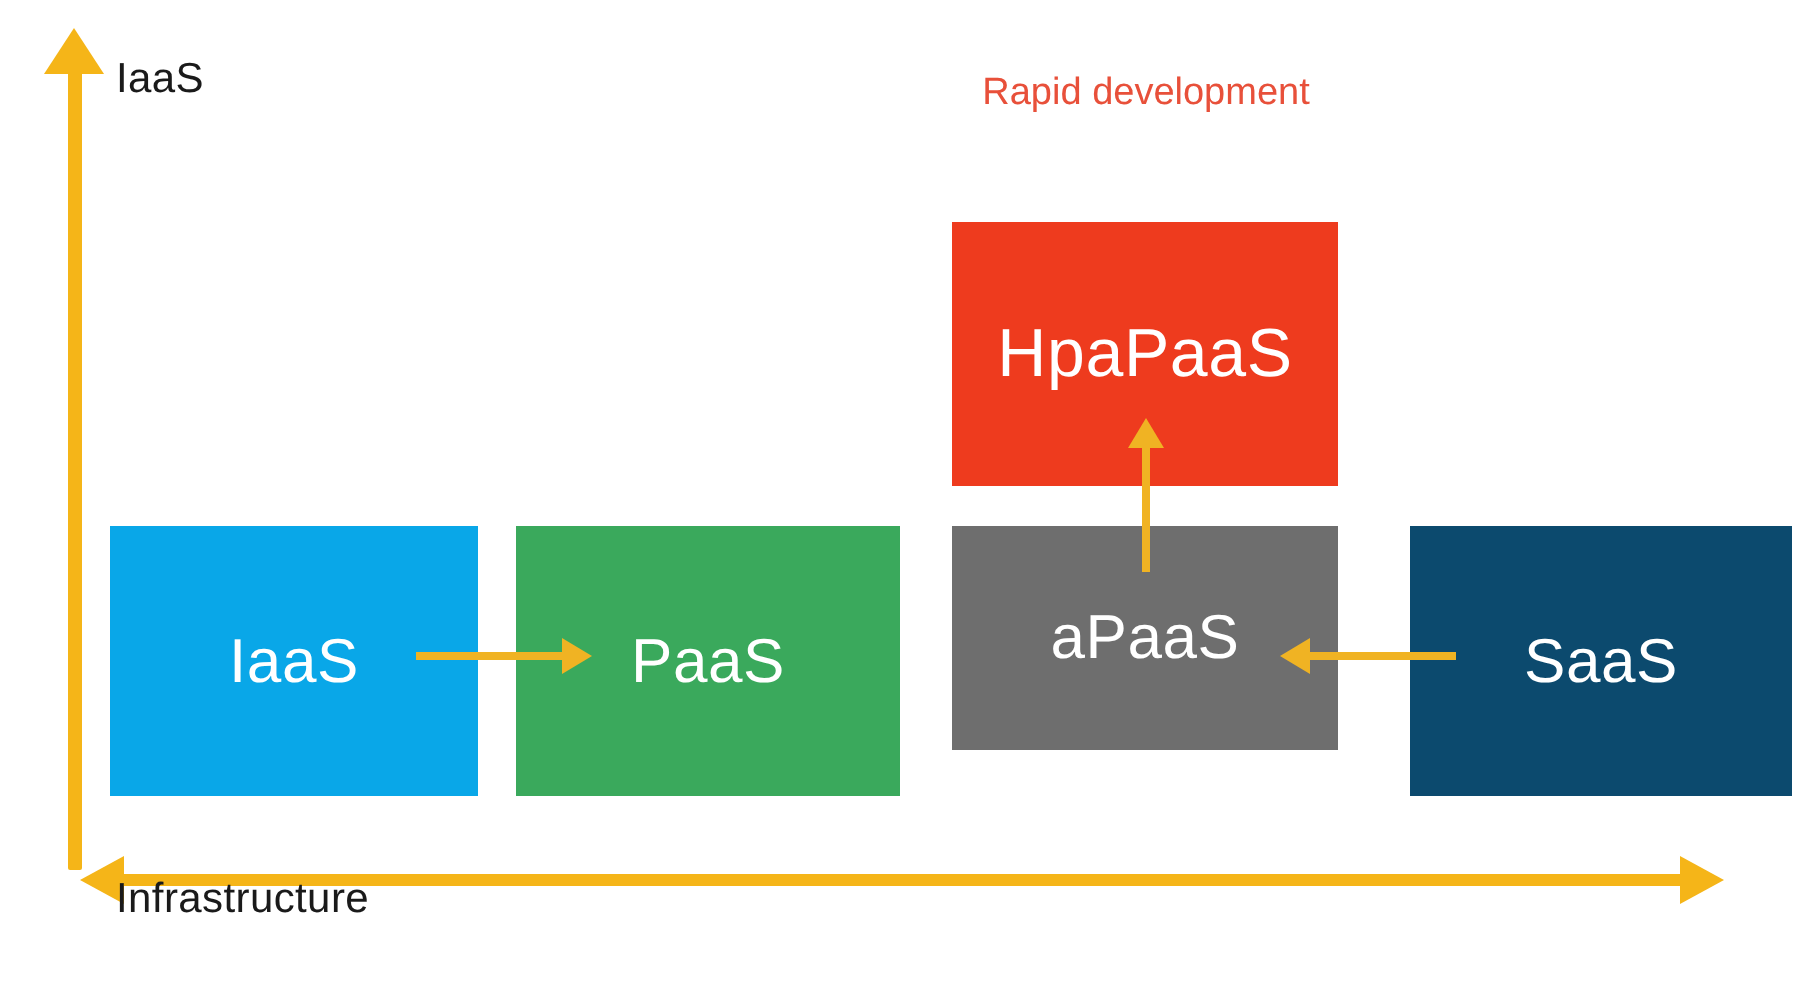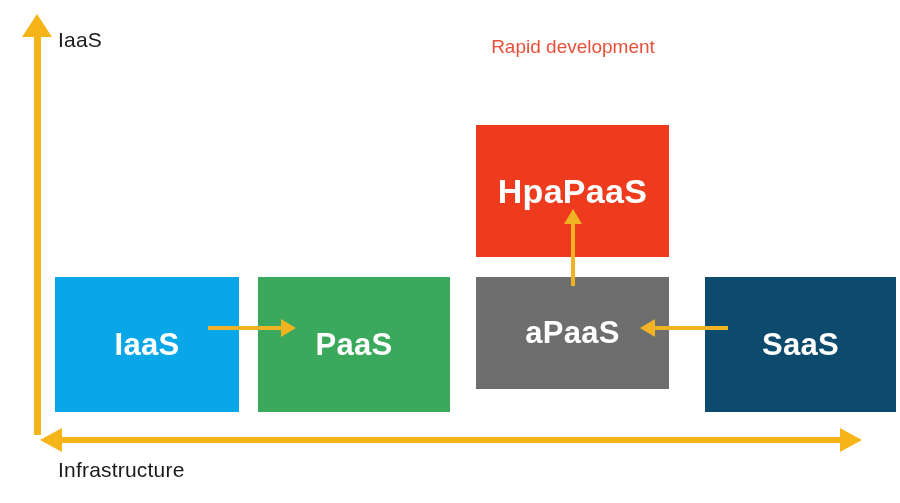--- a/index.html
+++ b/index.html
@@ -71,34 +71,33 @@
 
   
   .axis-label {
     position: absolute;
     color: #1a1a1a;
     font-size: 21px;
     letter-spacing: 0.2px;
     white-space: nowrap;
   }
   #label-speed { left: 58px; top: 28px; }
-  #label-infrastructure { left: 58px; top: 458px; }
+  #label-infrastructure { left: 58px; top: 438px; }
   #label-applications { right: 28px; top: 462px; }
 
   
   .service-box {
     position: absolute;
     display: flex;
     align-items: center;
     justify-content: center;
     color: #ffffff;
-    font-weight: bold;
+    font-weight: normal;
     font-size: 31px;
     letter-spacing: 0.3px;
-    margin-top: 14px;
   }
   #box-iaas   { left: 55px;  top: 263px; width: 184px; height: 135px; background: #09A7E8; }
   #box-paas   { left: 258px; top: 263px; width: 192px; height: 135px; background: #3AA95C; }
   #box-apaas  { left: 476px; top: 263px; width: 193px; height: 112px; background: #6E6E6E; }
   #box-saas   { left: 705px; top: 263px; width: 191px; height: 135px; background: #0c4a6e; }
   #box-hpapaas{ left: 476px; top: 111px; width: 193px; height: 132px; background: #EE3B1E;
                 font-size: 34px; }
 
   
   #annotation-rad {

